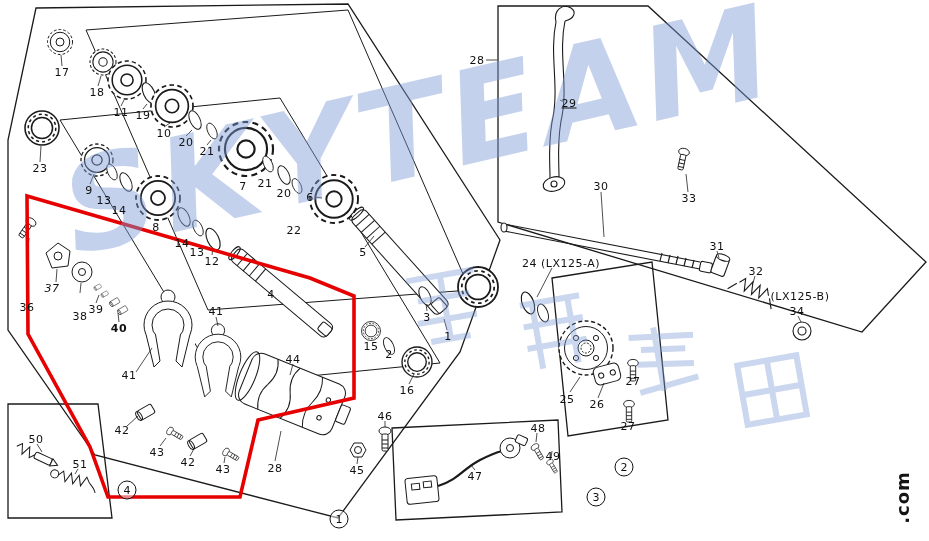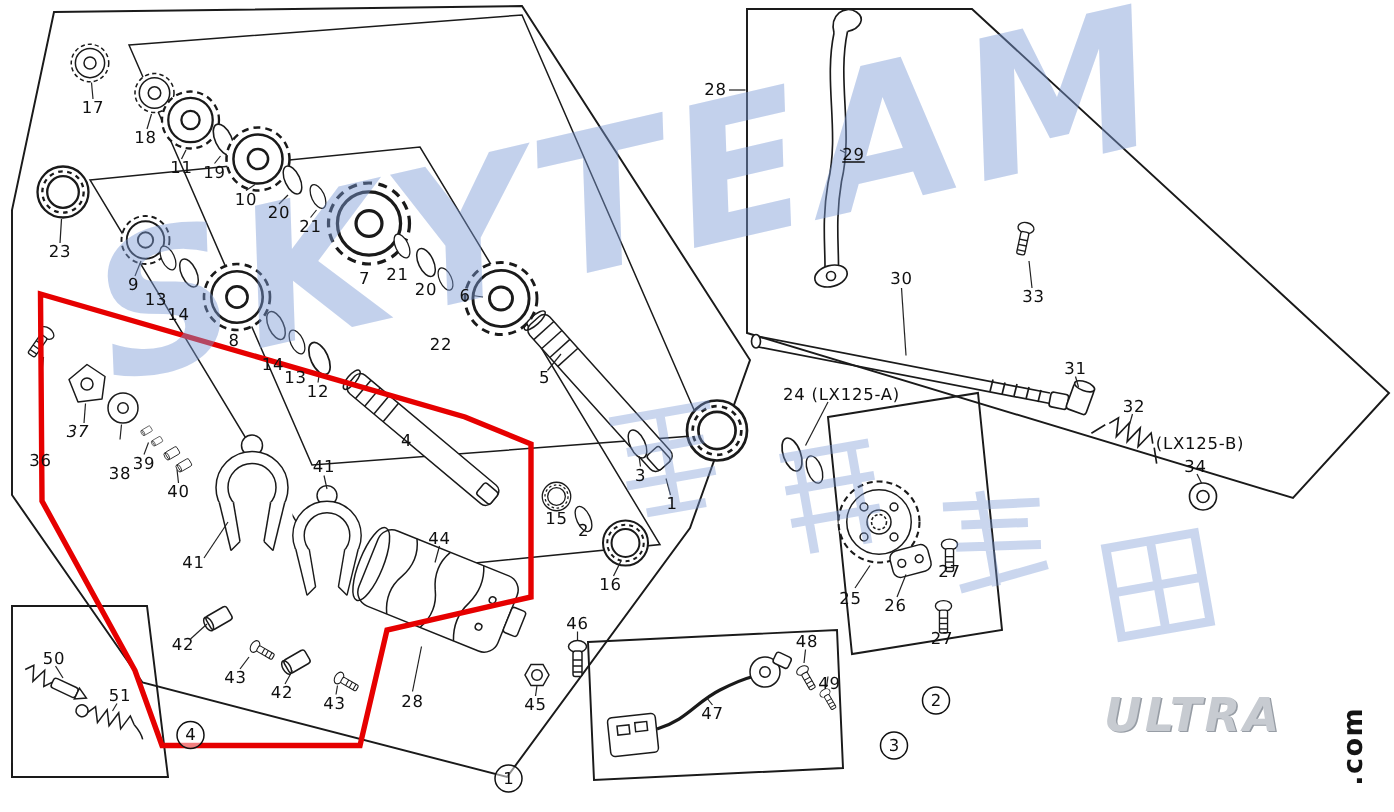--- a/index.html
+++ b/index.html
@@ -380,21 +380,21 @@
       <span class="part-label" style="left: 717px; top: 246px;">31</span>
       <span class="part-label" style="left: 756px; top: 271px;">32</span>
       <span class="part-label" style="left: 689px; top: 198px;">33</span>
       <span class="part-label" style="left: 800px; top: 296px;">(LX125-B)</span>
       <span class="part-label" style="left: 797px; top: 311px;">34</span>
       <span class="part-label" style="left: 275px; top: 468px;">28</span>
       <span class="part-label" style="left: 27px; top: 263px; margin-top: 44px;">36</span>
       <span class="part-label" style="left: 52px; top: 288px; font-style: italic;">37</span>
       <span class="part-label" style="left: 80px; top: 316px;">38</span>
       <span class="part-label" style="left: 96px; top: 309px;">39</span>
-      <span class="part-label" style="left: 119px; top: 328px;">40</span>
+      <span class="part-label" style="left: 119px; top: 328px; font-weight: bold;">40</span>
       <span class="part-label" style="left: 216px; top: 311px;">41</span>
       <span class="part-label" style="left: 129px; top: 375px;">41</span>
       <span class="part-label" style="left: 122px; top: 430px;">42</span>
       <span class="part-label" style="left: 157px; top: 452px;">43</span>
       <span class="part-label" style="left: 188px; top: 462px;">42</span>
       <span class="part-label" style="left: 223px; top: 469px;">43</span>
       <span class="part-label" style="left: 293px; top: 359px;">44</span>
       <span class="part-label" style="left: 357px; top: 470px;">45</span>
       <span class="part-label" style="left: 385px; top: 416px;">46</span>
       <span class="part-label" style="left: 475px; top: 476px;">47</span>
@@ -402,17 +402,16 @@
       <span class="part-label" style="left: 553px; top: 456px;">49</span>
       <span class="part-label" style="left: 36px; top: 439px;">50</span>
       <span class="part-label" style="left: 80px; top: 464px;">51</span>
       <span class="callout" style="left: 339px; top: 519px;">1</span>
       <span class="callout" style="left: 624px; top: 467px;">2</span>
       <span class="callout" style="left: 596px; top: 497px;">3</span>
       <span class="callout" style="left: 127px; top: 490px;">4</span>
     </div>
 
   <div class="branding">
-    <span class="brand-ultra">ULTRA</span>
     <span class="brand-com">.com</span>
   </div>
 
 </div>
 
 </body></html>

